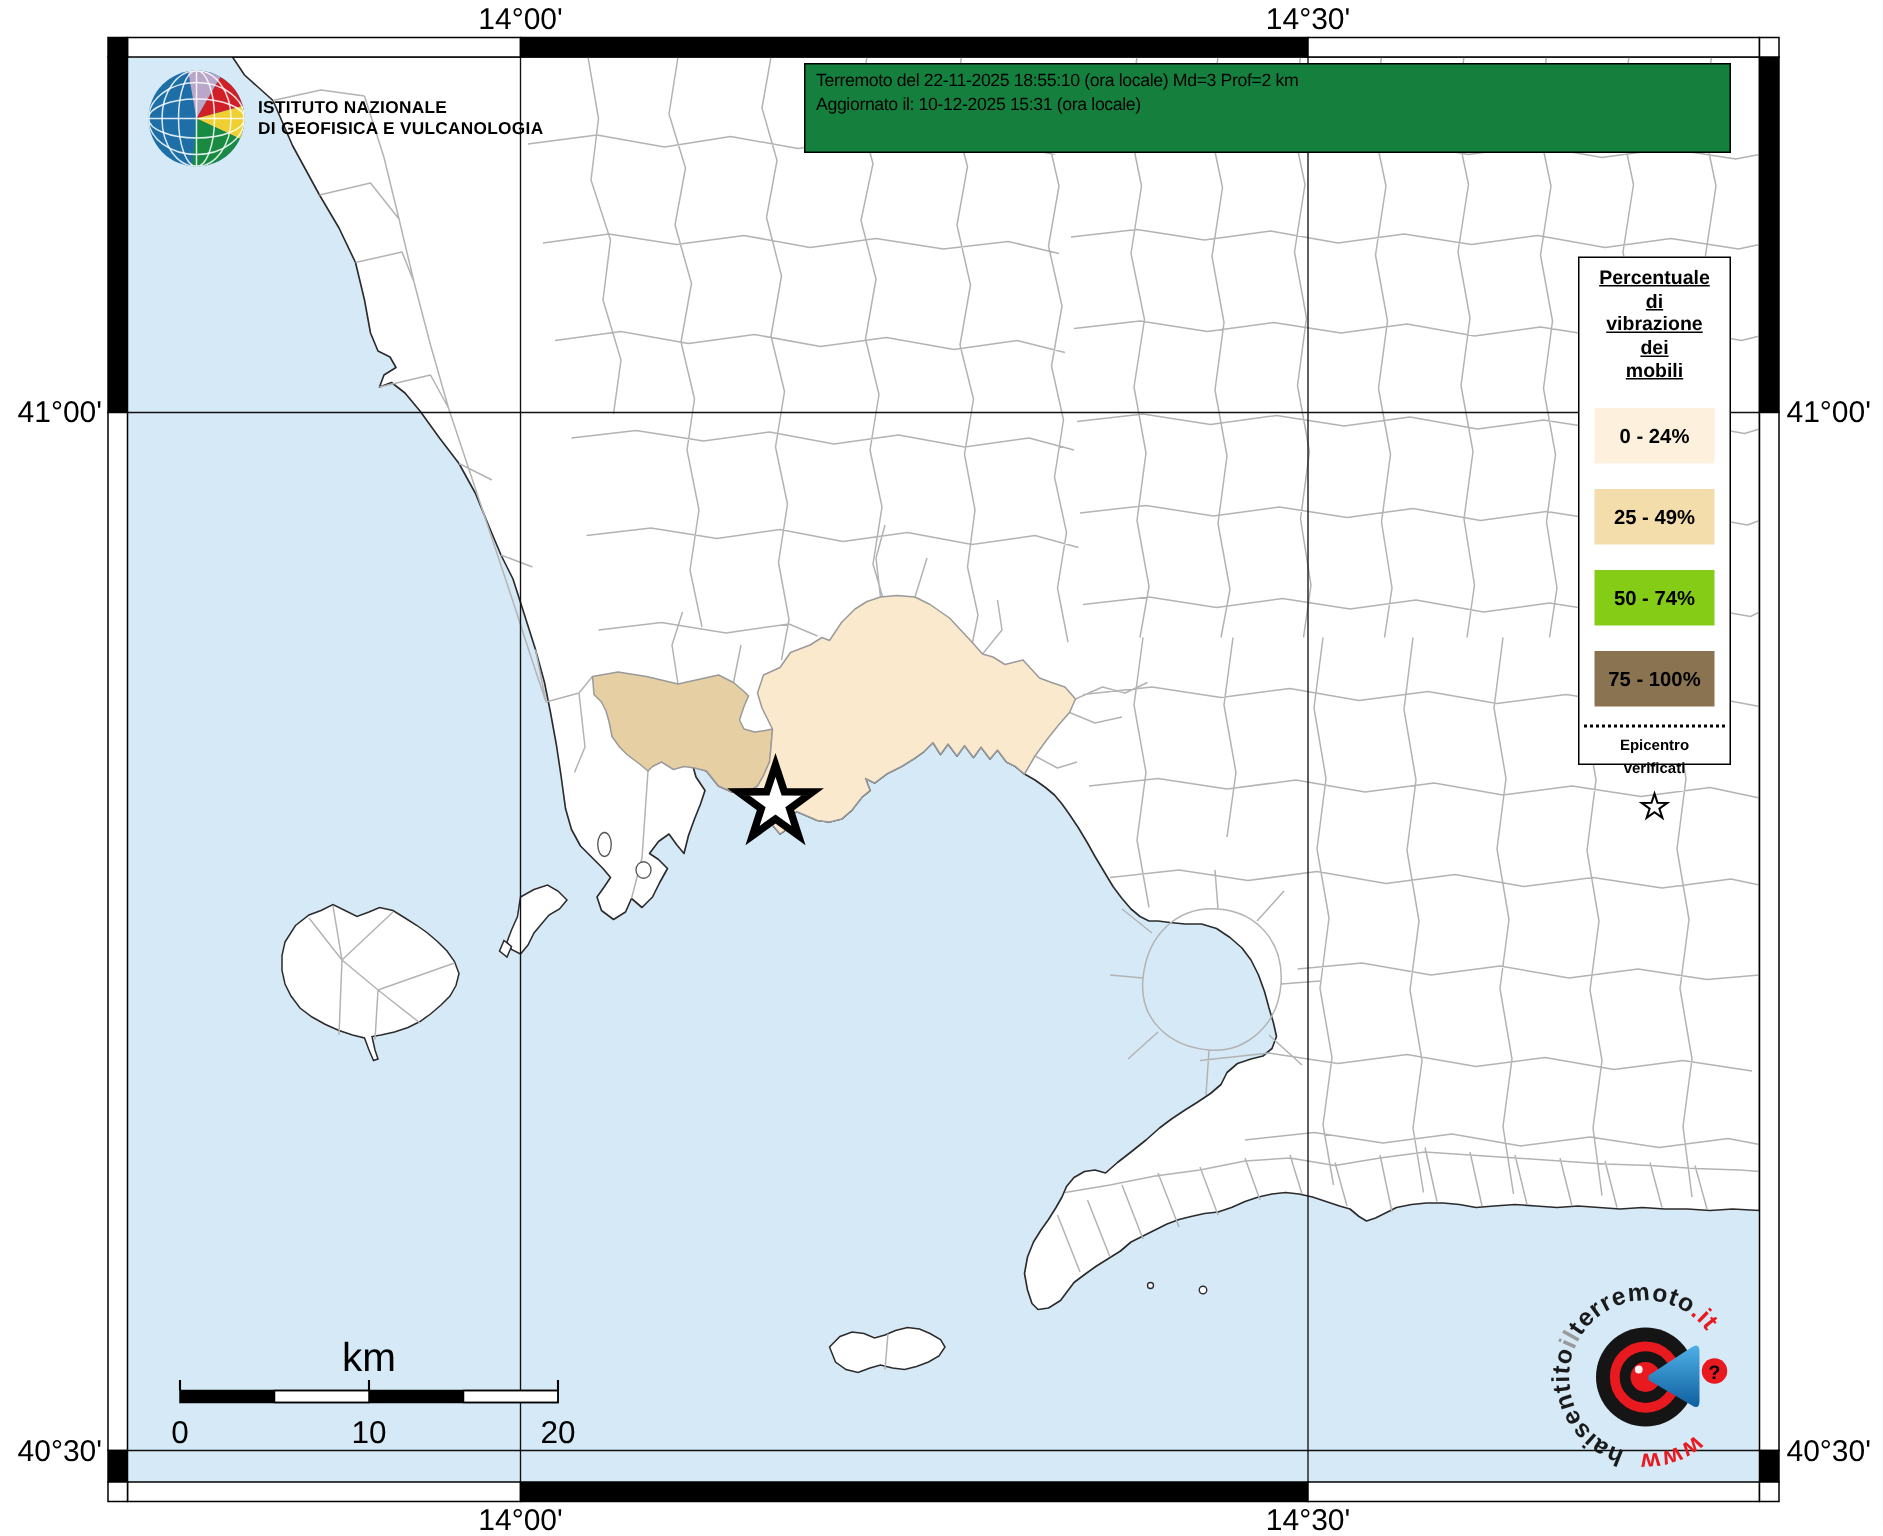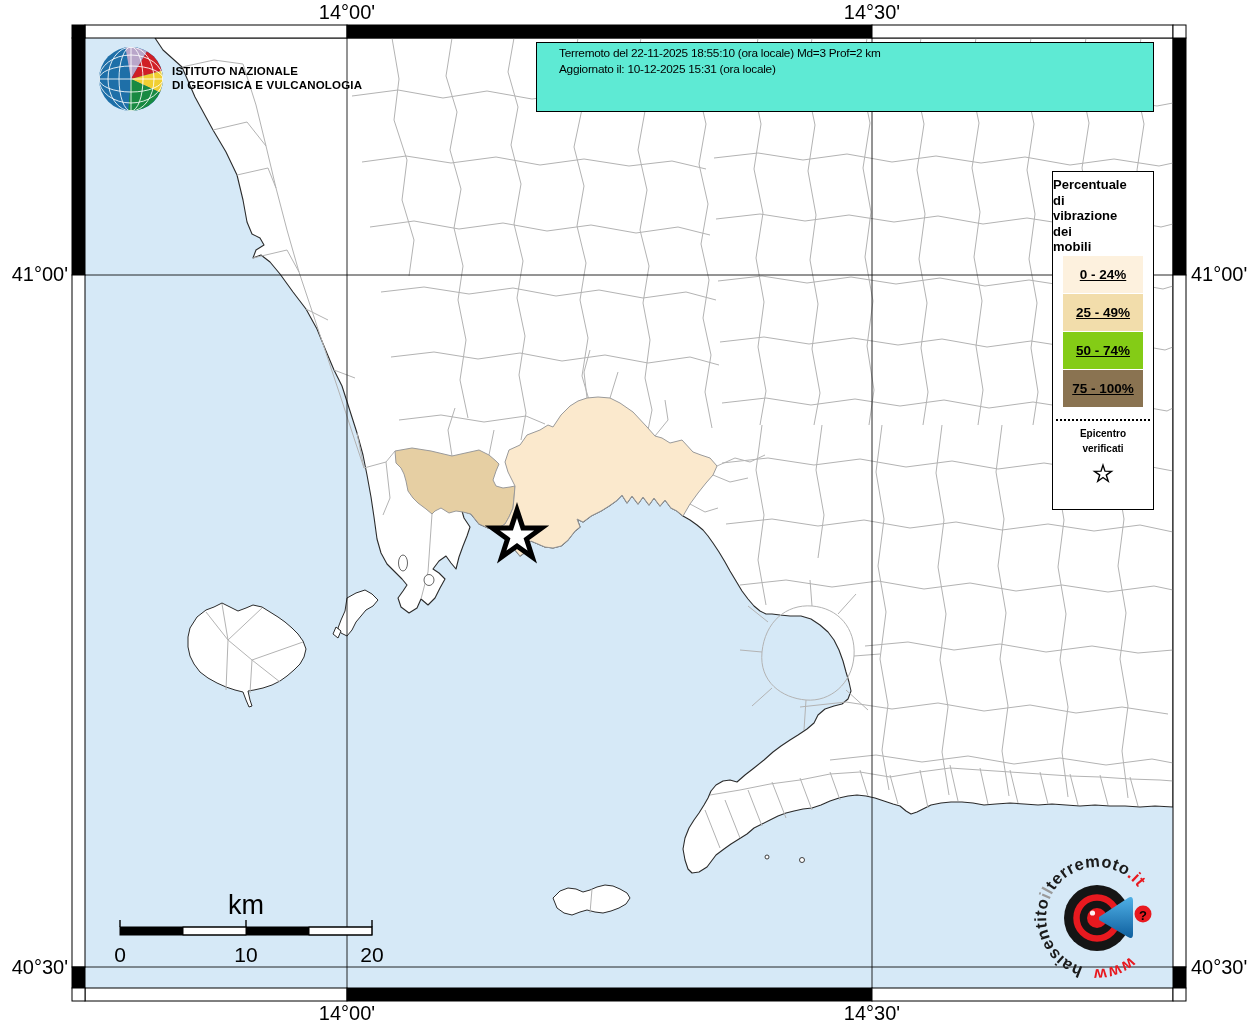--- a/index.html
+++ b/index.html
@@ -1,29 +1,29 @@
 <!DOCTYPE html>
 <html><head>
 <meta charset="utf-8">
 <style>
   html,body{margin:0;padding:0;background:#fff;}
   body{font-family:"Liberation Sans",sans-serif;}
   .stage{position:relative;width:1255px;height:1024px;background:#fff;overflow:hidden;}
   .stage svg text{font-family:"Liberation Sans",sans-serif;fill:#000;}
   #mapsvg{position:absolute;left:0;top:0;}
   
-  .info-box{position:absolute;left:536px;top:42px;width:618px;height:70px;background:#5eead4;
-    border:1px solid #000;box-sizing:border-box;padding:3px 6px 0 22px;z-index:5;}
+  .info-box{position:absolute;left:536px;top:42px;width:618px;height:60px;background:#15803d;
+    border:1px solid #000;box-sizing:border-box;padding:3px 6px 0 7px;z-index:5;}
   .info-box .line{font-size:11.8px;line-height:15.6px;letter-spacing:-0.25px;white-space:nowrap;color:#000;}
   
   .legend{position:absolute;left:1052px;top:171px;width:102px;height:339px;background:#fff;
     border:1.6px solid #000;box-sizing:border-box;z-index:5;padding-top:5px;}
-  .legend-title{font-weight:bold;font-size:13px;line-height:15.5px;color:#000;}
+  .legend-title{font-weight:bold;font-size:13px;line-height:15.5px;text-align:center;color:#000;text-decoration:underline;}
   .legend-title span{display:block;}
-  .swatch{width:80px;height:37px;margin:1px auto 0 auto;display:flex;align-items:center;justify-content:center;text-decoration:underline;}
+  .swatch{width:80px;height:37px;margin:17px auto 0 auto;display:flex;align-items:center;justify-content:center;}
   .swatch span{font-weight:bold;font-size:13.5px;color:#000;white-space:nowrap;}
   .legend-divider{border-top:2px dotted #000;margin:12px 3px 5px 3px;height:0;}
   .legend-epi{font-weight:bold;font-size:10px;line-height:15.5px;text-align:center;color:#000;}
   .legend-epi span{display:block;}
   .legend-star{display:block;margin:6px auto 0 auto;}
 </style>
 </head>
 <body>
 
 <div class="stage">

